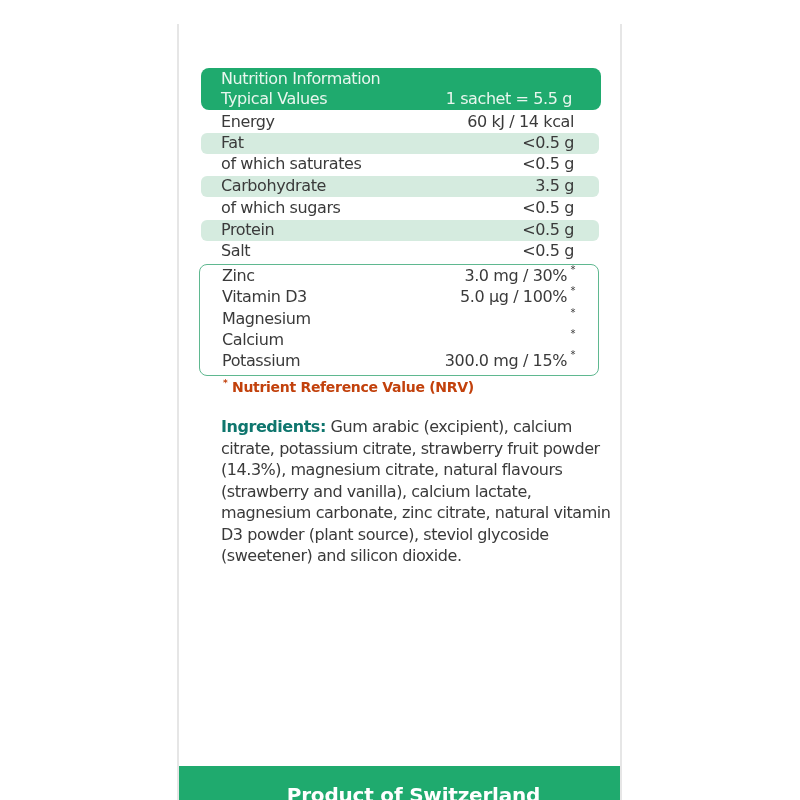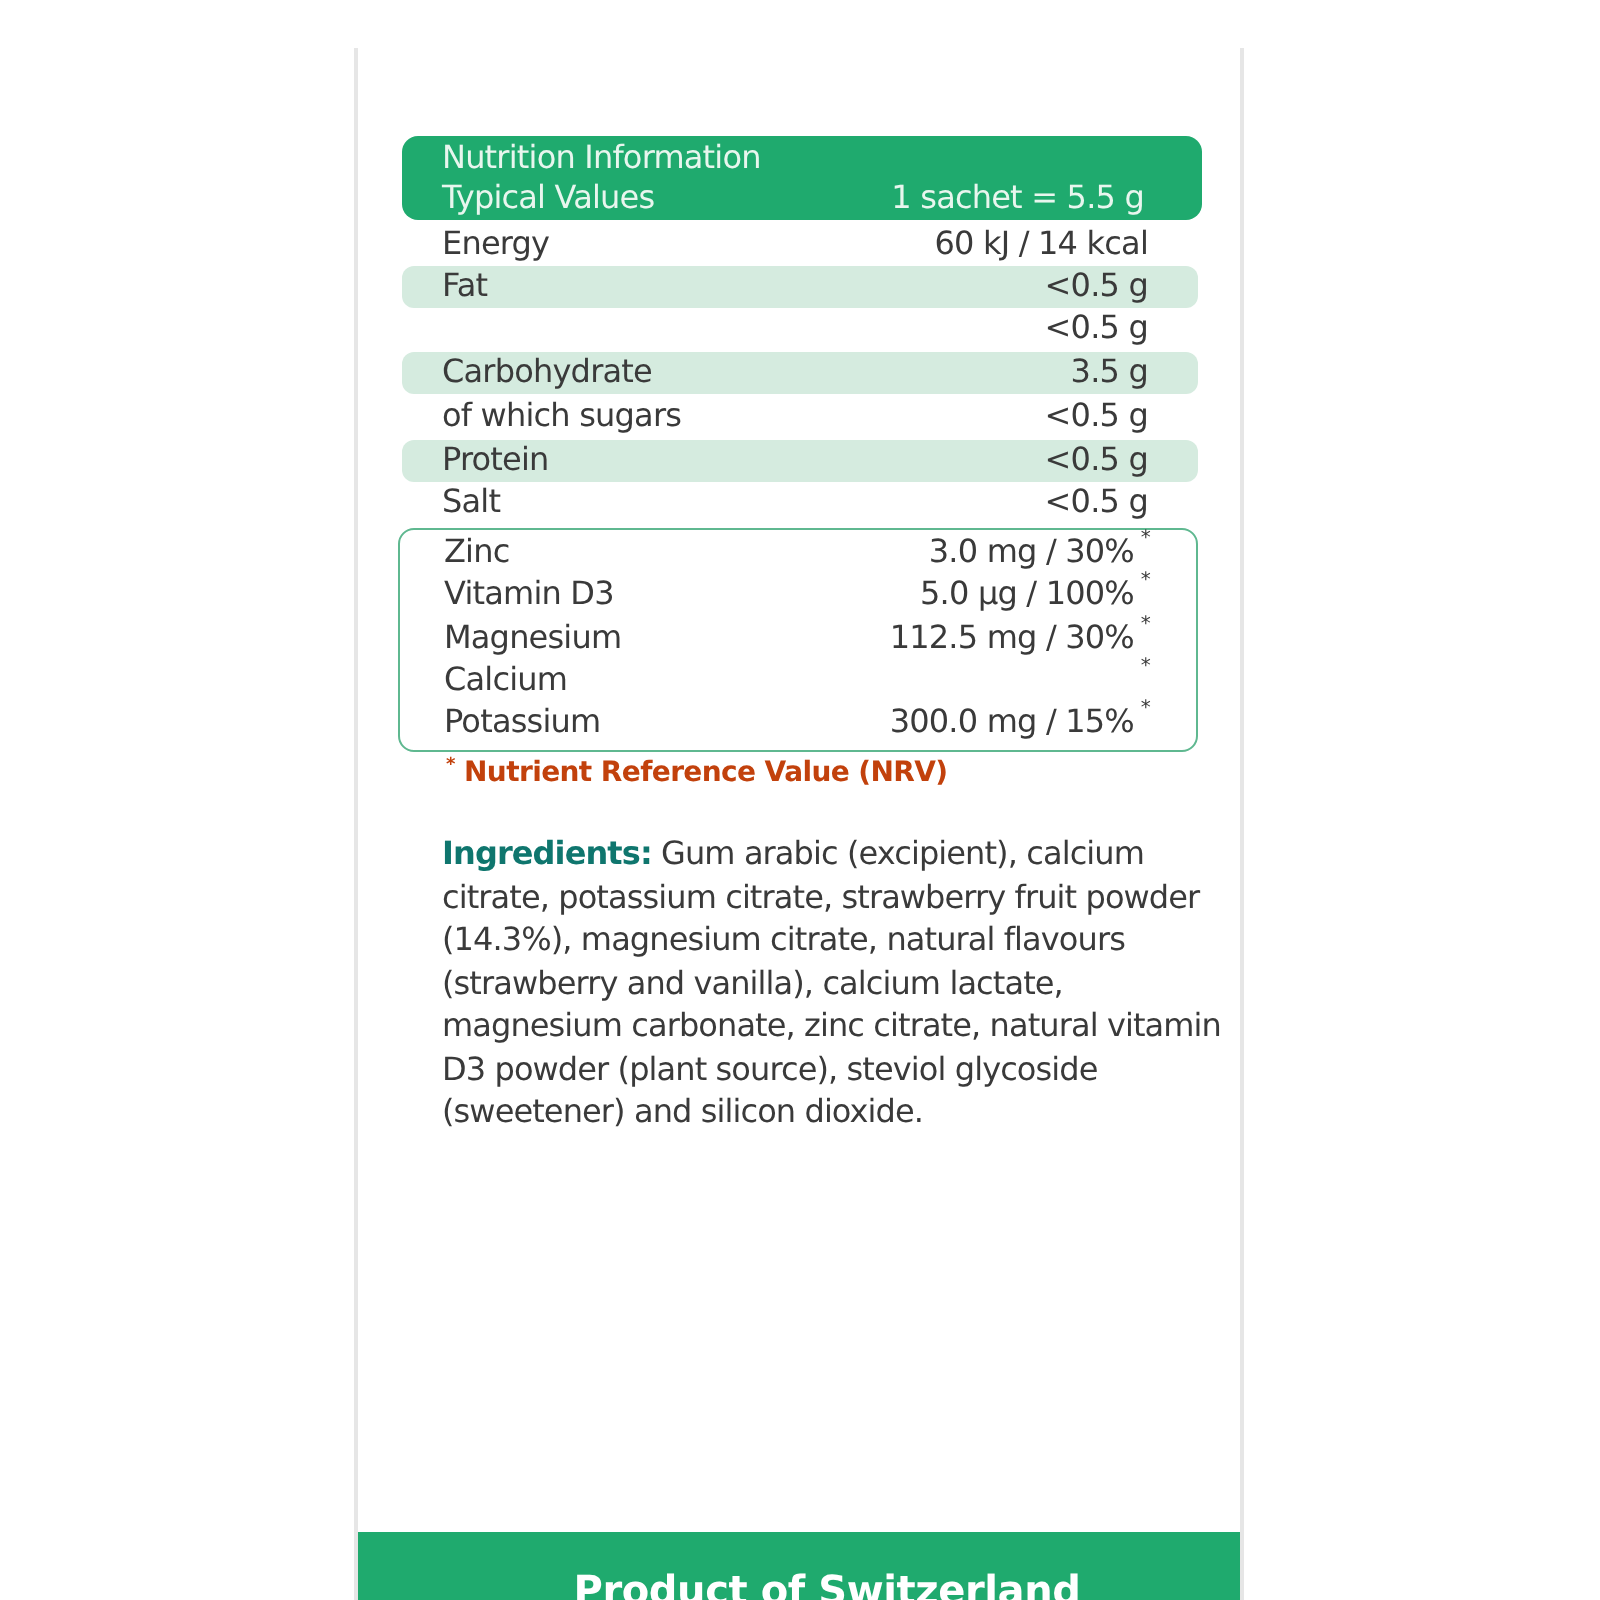--- a/index.html
+++ b/index.html
@@ -72,20 +72,21 @@
 
     <div class="row" style="top:88px">
       <span class="lbl">Energy</span>
       <span class="val">60 kJ / 14 kcal</span>
     </div>
     <div class="row shaded" style="top:109px">
       <span class="lbl">Fat</span>
       <span class="val">&lt;0.5 g</span>
     </div>
     <div class="row" style="top:130px">
+      <span class="lbl">of which saturates</span>
       <span class="val">&lt;0.5 g</span>
     </div>
     <div class="row shaded" style="top:152px">
       <span class="lbl">Carbohydrate</span>
       <span class="val">3.5 g</span>
     </div>
     <div class="row" style="top:174px">
       <span class="lbl">of which sugars</span>
       <span class="val">&lt;0.5 g</span>
     </div>
@@ -104,21 +105,20 @@
         <span class="val">3.0 mg / 30%</span>
         <span class="ast">*</span>
       </div>
       <div class="mrow" style="top:21px">
         <span class="lbl">Vitamin D3</span>
         <span class="val">5.0 µg / 100%</span>
         <span class="ast">*</span>
       </div>
       <div class="mrow" style="top:43px">
         <span class="lbl">Magnesium</span>
-        <span class="val">112.5 mg / 30%</span>
         <span class="ast">*</span>
       </div>
       <div class="mrow" style="top:64px">
         <span class="lbl">Calcium</span>
         <span class="ast">*</span>
       </div>
       <div class="mrow" style="top:85px">
         <span class="lbl">Potassium</span>
         <span class="val">300.0 mg / 15%</span>
         <span class="ast">*</span>

